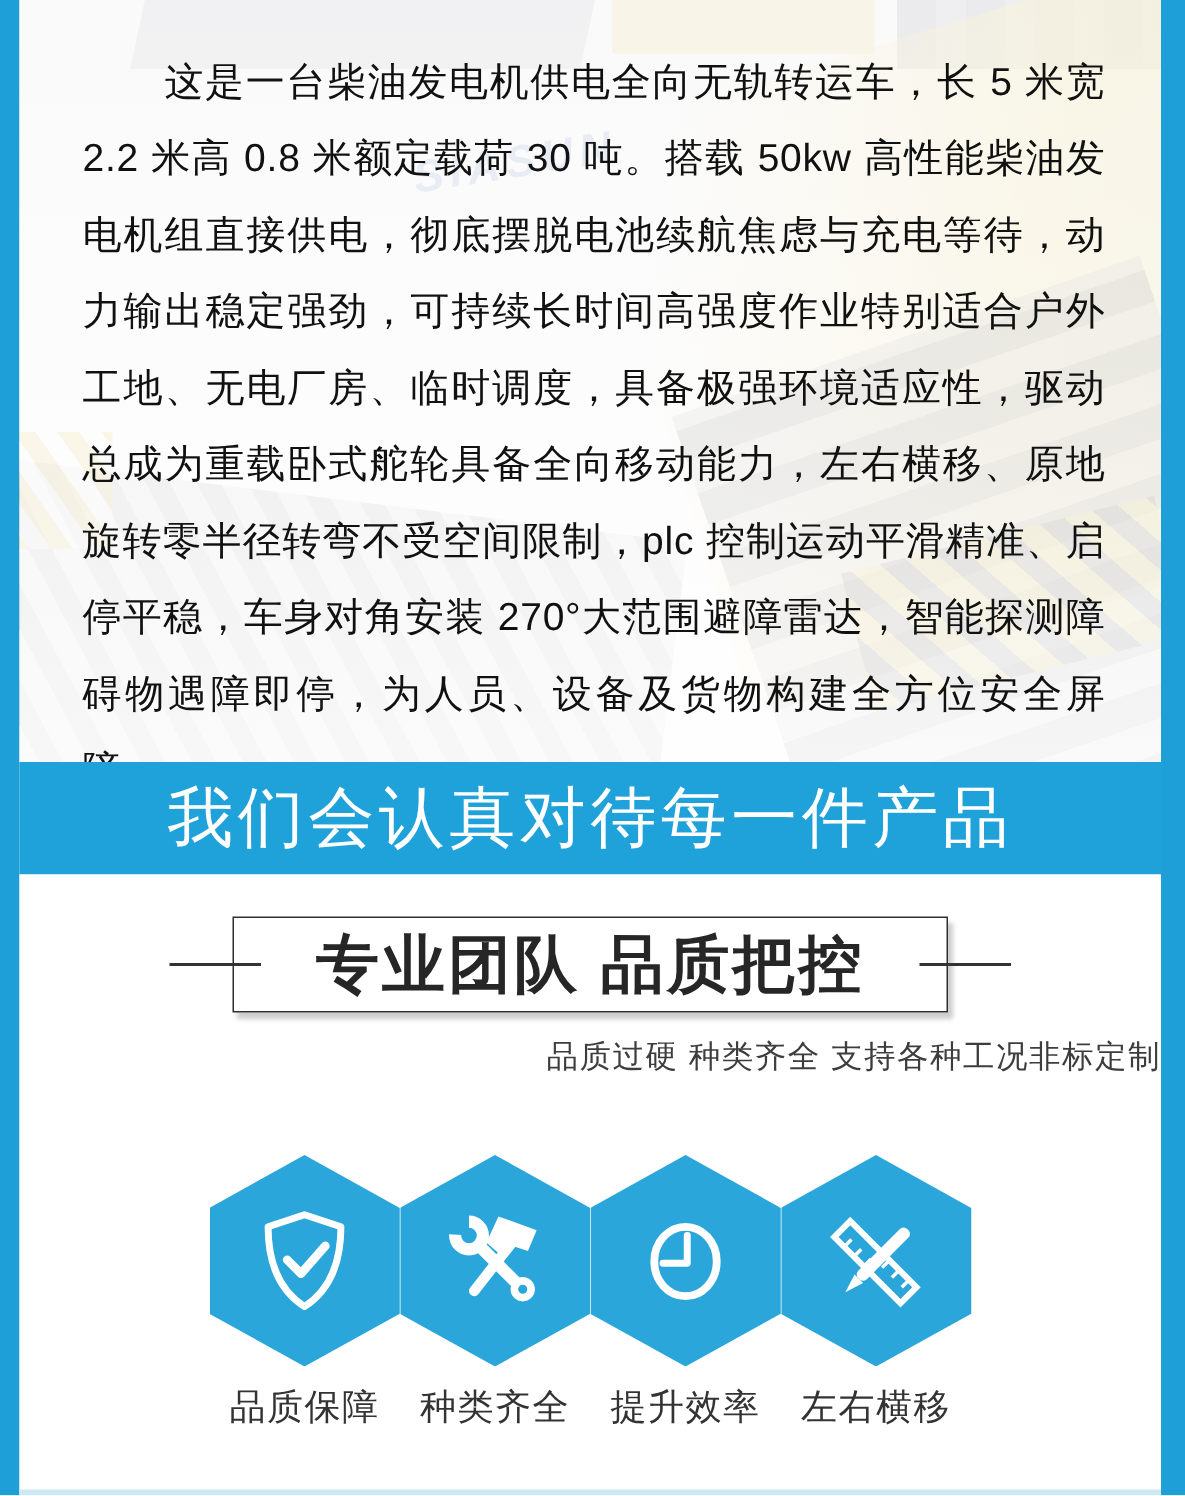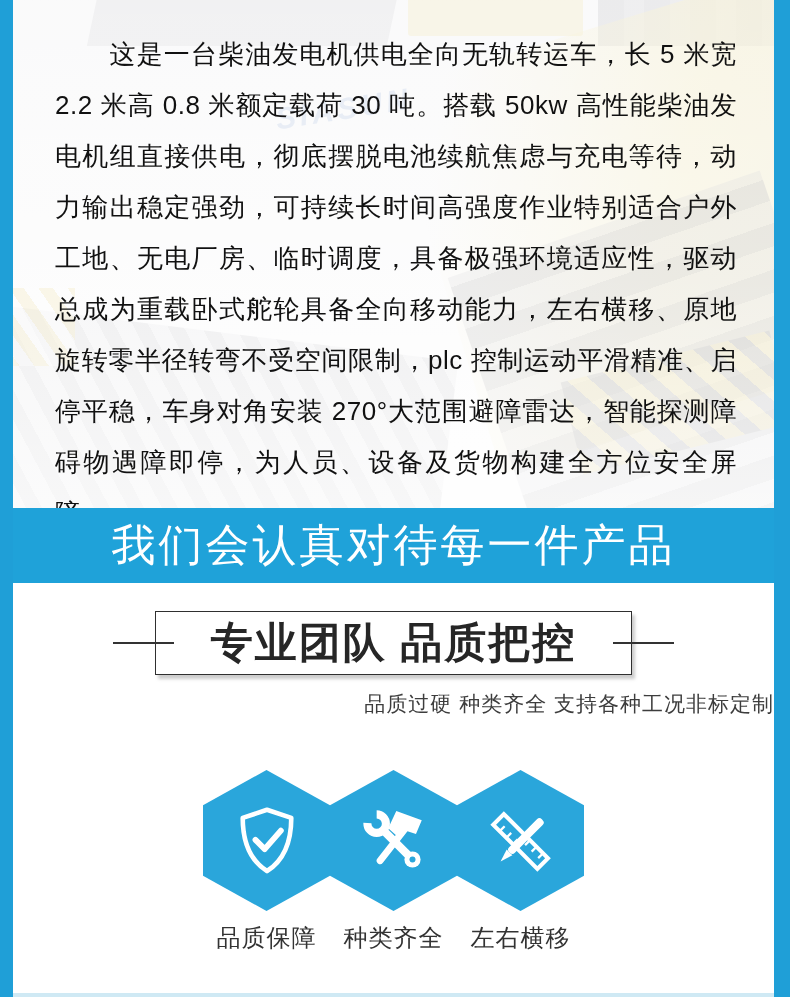--- a/index.html
+++ b/index.html
@@ -111,20 +111,29 @@
               <path d="M34 6 L56 14 L51 26 L39 22 L35 28 L27 21 Z" fill="#fff"></path>
               <line x1="23" y1="23" x2="46" y2="46" stroke="#fff" stroke-width="7" stroke-linecap="round"></line>
               <circle cx="17" cy="17" r="8" fill="none" stroke="#fff" stroke-width="7" stroke-dasharray="38 13" transform="rotate(-90 17 17)"></circle>
               <circle cx="48" cy="48" r="7" fill="#fff"></circle>
               <circle cx="48" cy="48" r="2.6" fill="#2aa6db"></circle>
             </svg>
           </div>
           <div class="label">种类齐全</div>
         </div>
 
+        <div class="feature">
+          <div class="hexa">
+            <svg viewBox="0 0 64 64">
+              <ellipse cx="32" cy="32" rx="18" ry="20" fill="none" stroke="#fff" stroke-width="4.5"></ellipse>
+              <path d="M33 17 L33 33 L19 33" fill="none" stroke="#fff" stroke-width="4" stroke-linecap="round" stroke-linejoin="round"></path>
+            </svg>
+          </div>
+          <div class="label">提升效率</div>
+        </div>
 
         <div class="feature">
           <div class="hexa">
             <svg viewBox="0 0 64 64">
               <g transform="rotate(-45 32 32)">
                 <rect x="25" y="5" width="13" height="54" fill="none" stroke="#fff" stroke-width="3.5"></rect>
                 <line x1="25" y1="13" x2="31" y2="13" stroke="#fff" stroke-width="2"></line>
                 <line x1="25" y1="21" x2="31" y2="21" stroke="#fff" stroke-width="2"></line>
                 <line x1="25" y1="29" x2="31" y2="29" stroke="#fff" stroke-width="2"></line>
                 <line x1="32" y1="37" x2="38" y2="37" stroke="#fff" stroke-width="2"></line>

